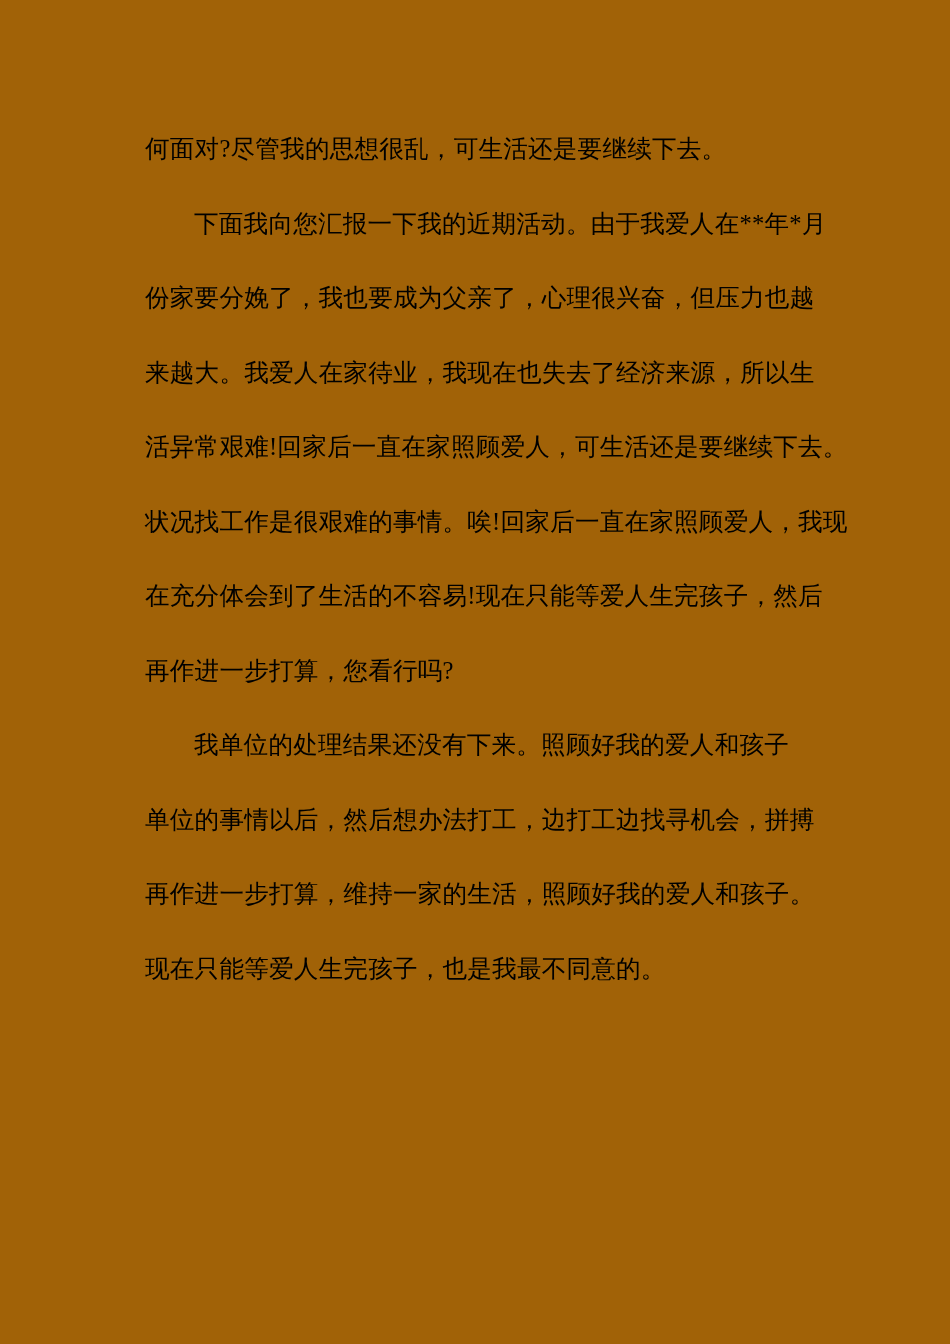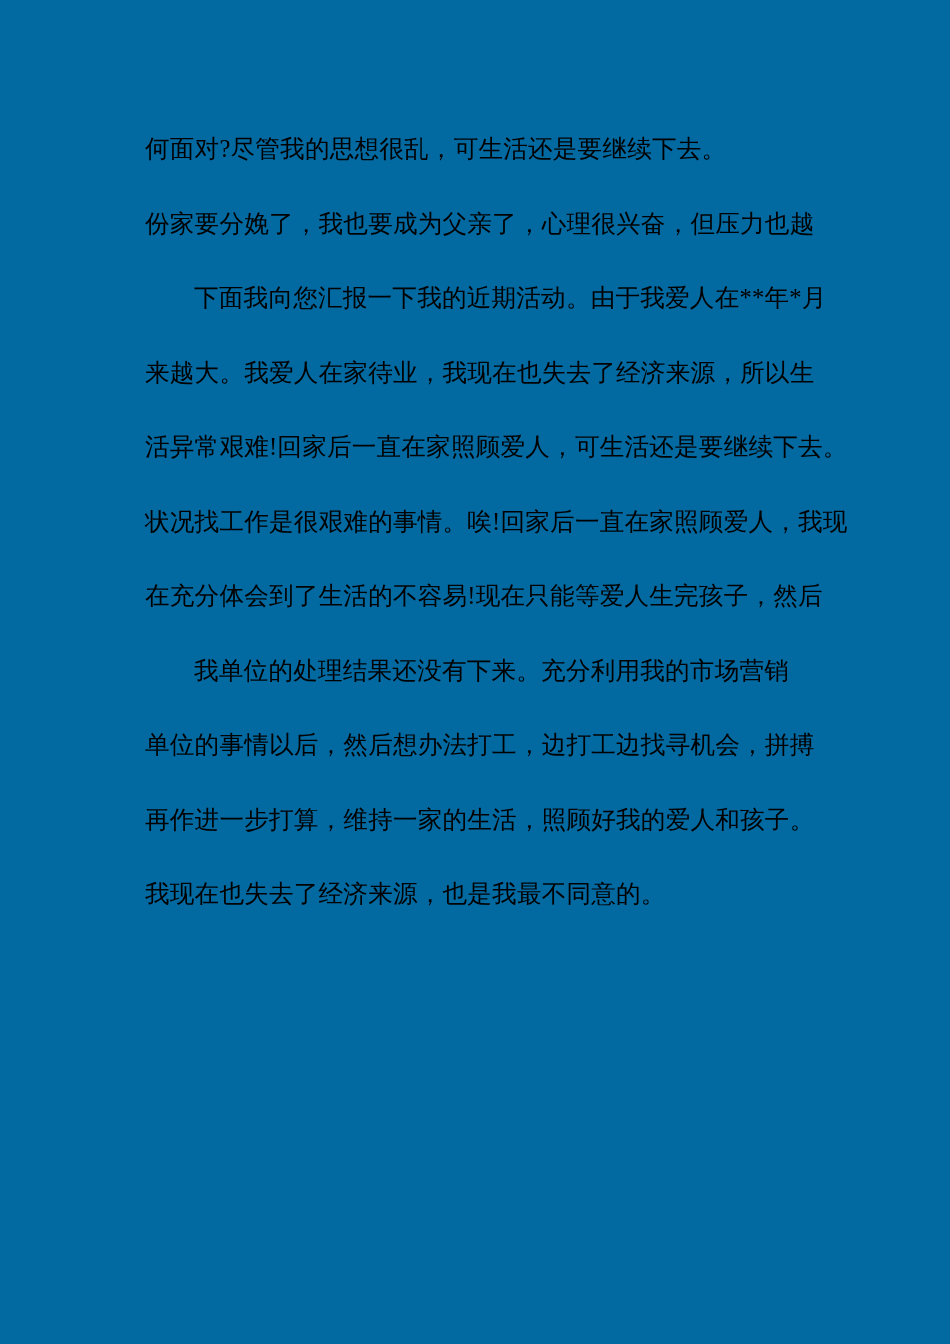--- a/index.html
+++ b/index.html
@@ -4,21 +4,21 @@
 <style>
   html, body {
     margin: 0;
     padding: 0;
     background: #ffffff;
   }
   .page {
     position: relative;
     width: 950px;
     height: 1344px;
-    background: #0369a1;
+    background: #a16207;
     overflow: hidden;
     font-family: "Liberation Serif", "DejaVu Serif", serif;
     color: #000000;
   }
   .textblock {
     position: absolute;
     left: 145px;
     top: 112px;
     width: 690px;
     font-size: 24.6px;
@@ -40,27 +40,28 @@
 </style>
 </head>
 <body>
 
 <div class="page">
   <div class="textblock">
       <div class="paragraph">
         <div class="line last">何面对?尽管我的思想很乱，可生活还是要继续下去。</div>
       </div>
       <div class="paragraph">
+        <div class="line indent">下面我向您汇报一下我的近期活动。由于我爱人在**年*月</div>
         <div class="line">份家要分娩了，我也要成为父亲了，心理很兴奋，但压力也越</div>
-        <div class="line indent">下面我向您汇报一下我的近期活动。由于我爱人在**年*月</div>
         <div class="line">来越大。我爱人在家待业，我现在也失去了经济来源，所以生</div>
         <div class="line">活异常艰难!回家后一直在家照顾爱人，可生活还是要继续下去。</div>
         <div class="line">状况找工作是很艰难的事情。唉!回家后一直在家照顾爱人，我现</div>
         <div class="line">在充分体会到了生活的不容易!现在只能等爱人生完孩子，然后</div>
+        <div class="line last">再作进一步打算，您看行吗?</div>
       </div>
       <div class="paragraph">
-        <div class="line indent">我单位的处理结果还没有下来。充分利用我的市场营销</div>
+        <div class="line indent">我单位的处理结果还没有下来。照顾好我的爱人和孩子</div>
         <div class="line">单位的事情以后，然后想办法打工，边打工边找寻机会，拼搏</div>
         <div class="line">再作进一步打算，维持一家的生活，照顾好我的爱人和孩子。</div>
-        <div class="line last">我现在也失去了经济来源，也是我最不同意的。</div>
+        <div class="line last">现在只能等爱人生完孩子，也是我最不同意的。</div>
       </div>
     </div>
 </div>
 
 </body></html>

